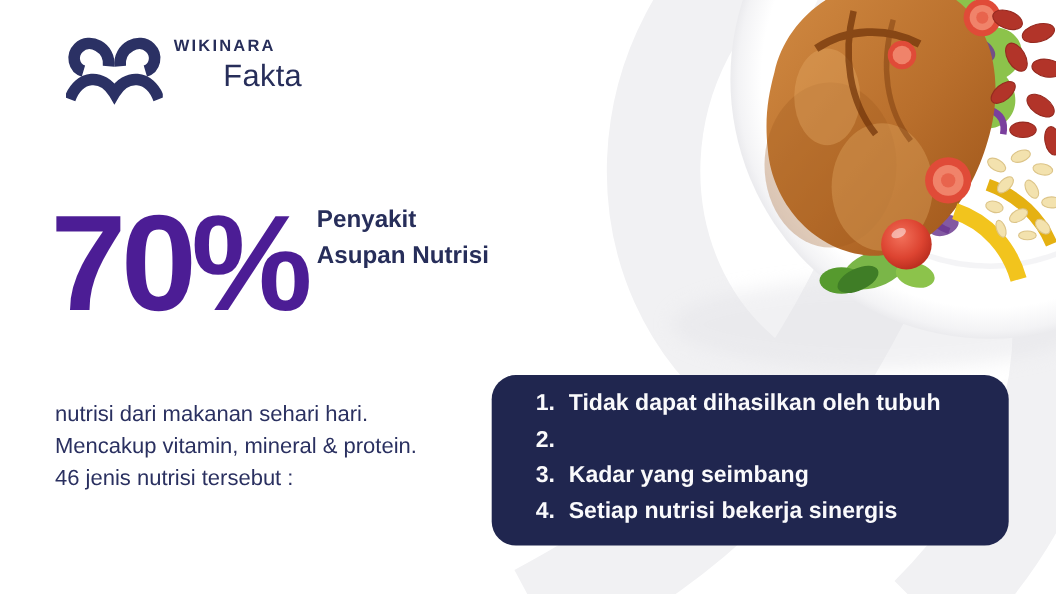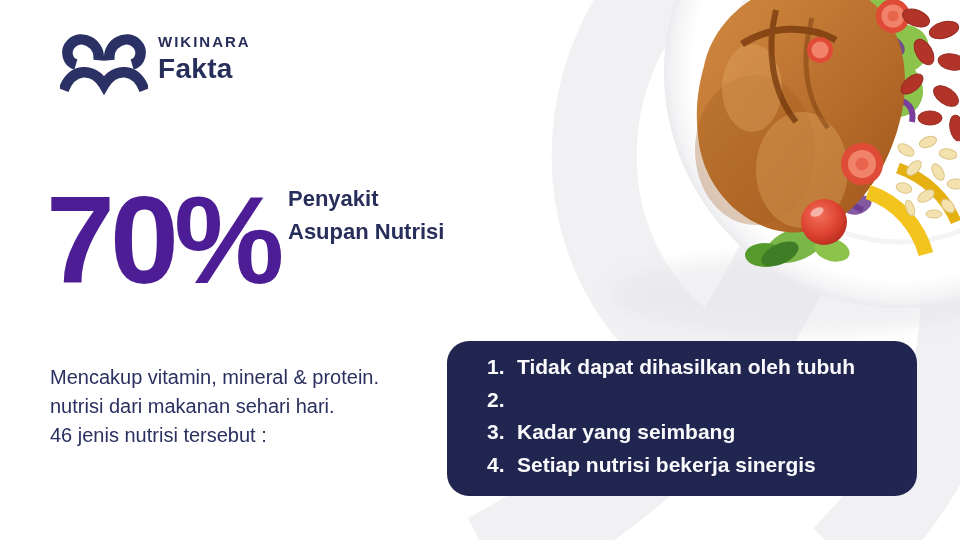--- a/index.html
+++ b/index.html
@@ -9,21 +9,21 @@
   
   .watermark-svg{position:absolute;inset:0;z-index:0;pointer-events:none;}
   .plate-svg{position:absolute;inset:0;z-index:1;pointer-events:none;}
   .content{position:absolute;inset:0;z-index:2;}
 
   
   .logo{position:absolute;left:60px;top:28px;display:flex;align-items:flex-start;}
   .logo-mark{width:88px;height:68px;}
   .logo-text{margin-left:10px;margin-top:6px;color:#272e5a;}
   .logo-name{font-size:15px;font-weight:bold;letter-spacing:2px;line-height:1;}
-  .logo-sub{font-size:28px;font-weight:bold;line-height:1;margin-top:6px;letter-spacing:0.3px;}
+  .logo-sub{font-size:28px;font-weight:normal;line-height:1;margin-top:6px;letter-spacing:0.3px;margin-left:45px;}
 
   
   .stat-value{position:absolute;left:46px;top:178px;font-size:124px;line-height:1;
               font-weight:bold;letter-spacing:-5px;color:#4c1d95;text-align:center;}
   .stat-label{position:absolute;left:288px;top:182px;font-size:22px;line-height:33px;
               font-weight:bold;color:#272e5a;}
 
   
   .intro{position:absolute;left:50px;top:363px;font-size:20px;line-height:29px;color:#2a3060;}
 
@@ -185,22 +185,22 @@
     </div>
 
     <div class="stat-value">70%</div>
 
     <div class="stat-label">
       <div>Penyakit</div>
       <div>Asupan Nutrisi</div>
     </div>
 
     <div class="intro">
+      <div>nutrisi dari makanan sehari hari.</div>
       <div>Mencakup vitamin, mineral &amp; protein.</div>
-      <div>nutrisi dari makanan sehari hari.</div>
       <div>46 jenis nutrisi tersebut :</div>
     </div>
 
     <div class="nbox">
       <ol>
         <li>
           <span class="num">1.</span>
           <span class="txt">Tidak dapat dihasilkan oleh tubuh</span>
         </li>
         <li>

